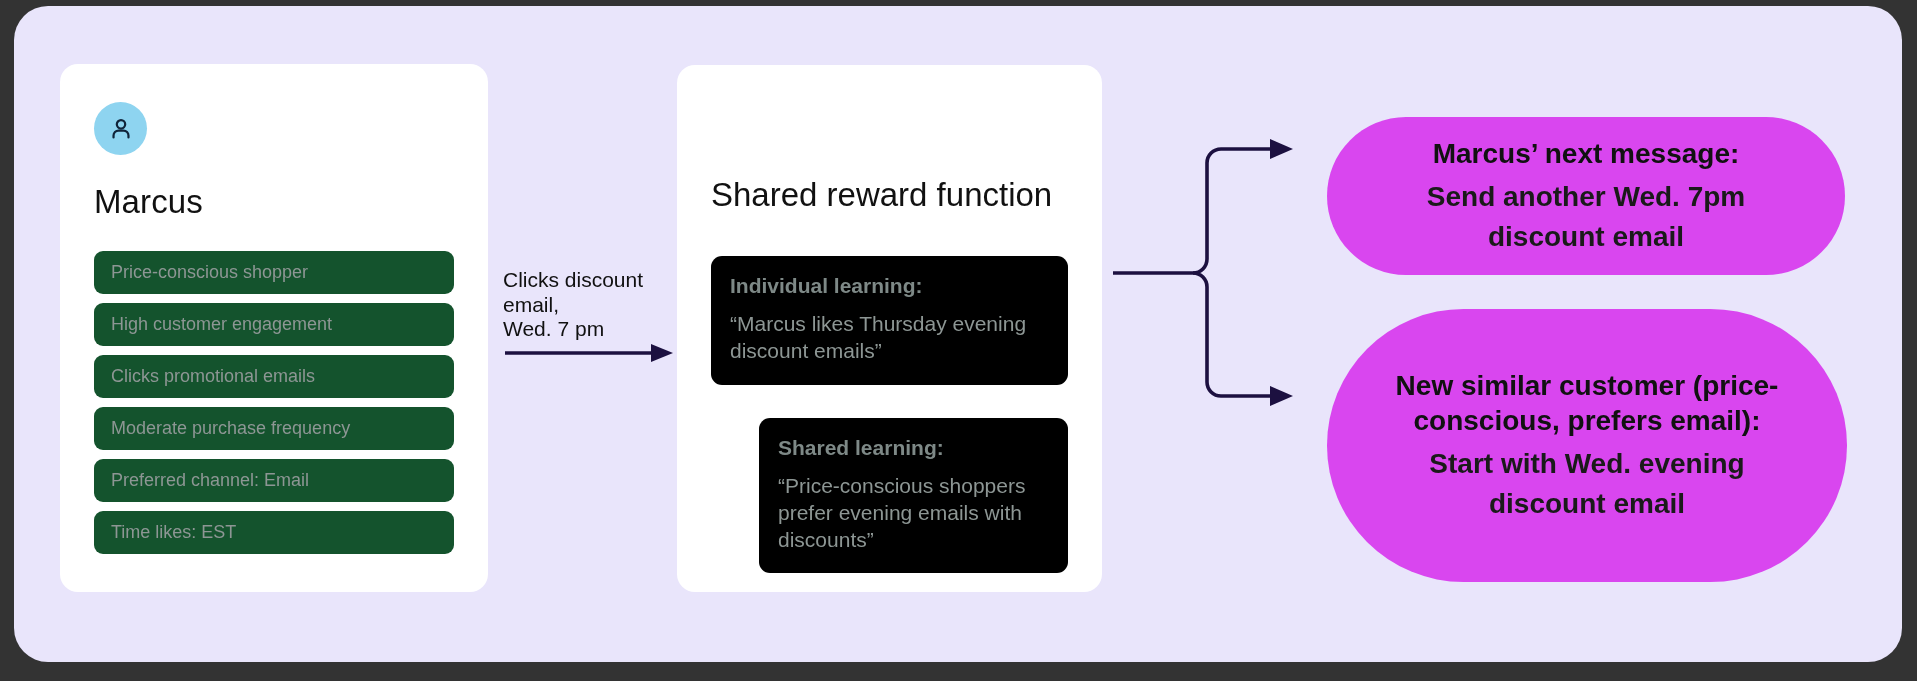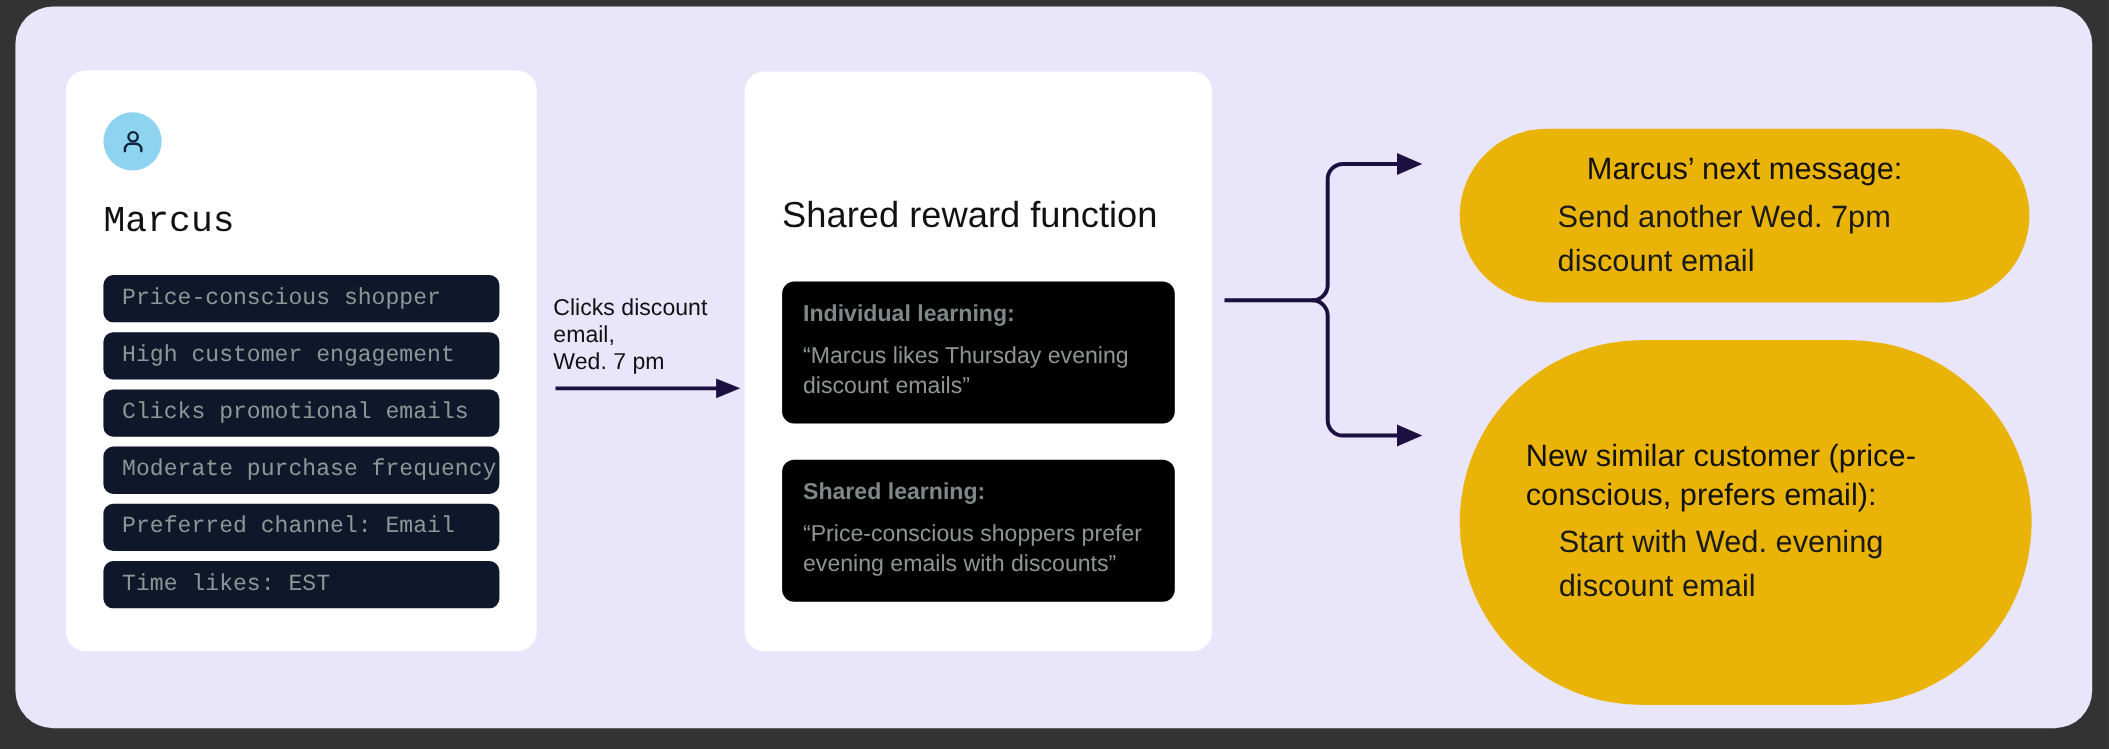--- a/index.html
+++ b/index.html
@@ -36,21 +36,20 @@
     background: #ffffff;
     border-radius: 18px;
   }
 
   #persona-card {
     left: 60px;
     top: 64px;
     width: 428px;
     height: 528px;
     padding: 38px 34px 0 34px;
-    font-family: Liberation Mono, monospace;
   }
 
   #reward-card {
     left: 677px;
     top: 65px;
     width: 425px;
     height: 527px;
     padding: 12px 34px;
   }
 
@@ -74,82 +73,83 @@
   }
 
   .tag-list {
     margin-top: 30px;
     display: flex;
     flex-direction: column;
     gap: 9px;
   }
 
   .tag {
-    background: #0f172a;
+    background: #14532d;
     border-radius: 9px;
     height: 43px;
     display: flex;
     align-items: center;
     padding: 0 17px;
-    font-size: 21px;
+    font-size: 18px;
     color: #8d9694;
     white-space: nowrap;
   }
 
   
   .reward-title {
     margin-top: 99px;
     font-size: 33px;
     color: #111111;
     text-align: left;
   }
 
   .learn-box {
     background: #000000;
     border-radius: 11px;
     padding: 18px 19px 20px 19px;
   }
   #learn-individual { margin-top: 42px; }
-  #learn-shared { margin-top: 33px; }
+  #learn-shared { margin-top: 33px; margin-left: 48px; }
 
   .learn-label {
     font-size: 21px;
     font-weight: bold;
     color: #7e8987;
     margin-bottom: 13px;
   }
   .learn-quote {
     font-size: 21px;
     color: #8d9694;
     line-height: 1.28;
   }
 
   
   .pill {
     position: absolute;
-    background: #eab308;
+    background: #d946ef;
     border-radius: 999px;
     display: flex;
     flex-direction: column;
     align-items: center;
     justify-content: center;
-    text-align: left;
+    text-align: center;
+    font-weight: bold;
   }
 
   #pill-next-message {
     left: 1327px;
     top: 117px;
     width: 518px;
     height: 158px;
   }
   #pill-new-customer {
     left: 1327px;
     top: 309px;
     width: 520px;
-    height: 332px;
+    height: 273px;
   }
 
   .pill-heading {
     font-size: 28px;
     color: #111111;
     line-height: 1.25;
     max-width: 400px;
   }
   .pill-body {
     font-size: 28px;

